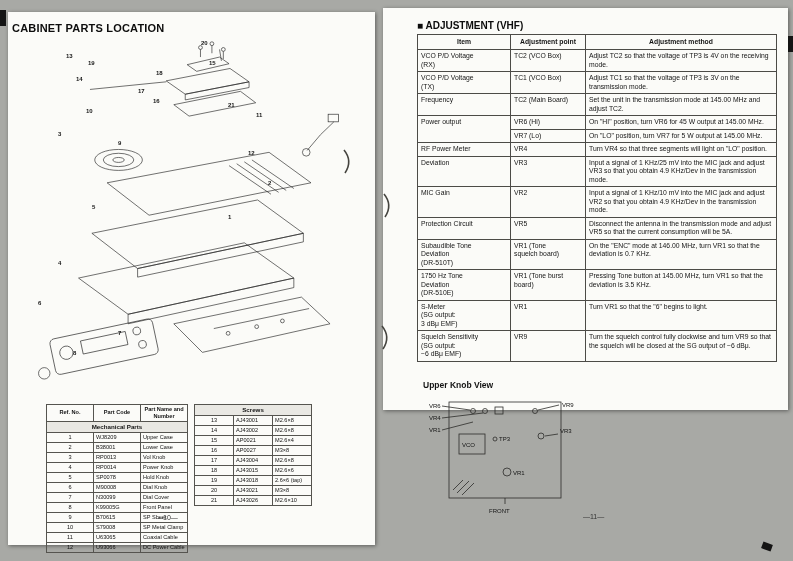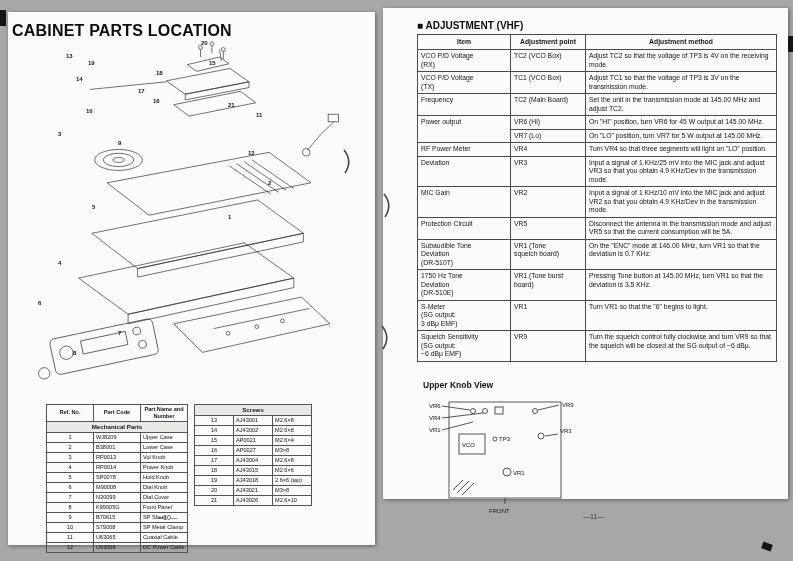--- a/index.html
+++ b/index.html
@@ -1,22 +1,22 @@
 <!DOCTYPE html>
 <html><head>
 <meta charset="utf-8">
 <style>
   html,body{margin:0;padding:0;}
   body{width:793px;height:561px;position:relative;background:#a8a9a5;overflow:hidden;
        font-family:"Liberation Sans",sans-serif;color:#141414;}
   .page{position:absolute;background:#fbfbf8;box-shadow:1px 1px 4px rgba(0,0,0,.45);}
   #left-page{left:8px;top:12px;width:367px;height:533px;}
-  #right-page{left:383px;top:8px;width:405px;height:491px;}
-
-  .lp-title{position:absolute;left:4px;top:10px;font-size:16px;font-weight:bold;color:#0d0d0d;letter-spacing:.2px;}
+  #right-page{left:383px;top:8px;width:405px;height:402px;}
+
+  .lp-title{position:absolute;left:4px;top:10px;font-size:11px;font-weight:bold;color:#0d0d0d;letter-spacing:.2px;}
   .page-num{position:absolute;font-size:7px;color:#333;}
 
   #diagram{position:absolute;left:6px;top:26px;width:352px;height:362px;}
   #diagram svg{width:100%;height:100%;}
   .callout{position:absolute;font-size:6px;color:#151515;line-height:1;font-weight:bold;}
 
   table{border-collapse:collapse;}
   .parts-table{position:absolute;font-size:5.6px;color:#141414;table-layout:fixed;}
   .parts-table th,.parts-table td{border:1px solid #55544f;padding:1px 2px;line-height:1.25;overflow:hidden;}
   .parts-table th{font-weight:bold;text-align:center;}

